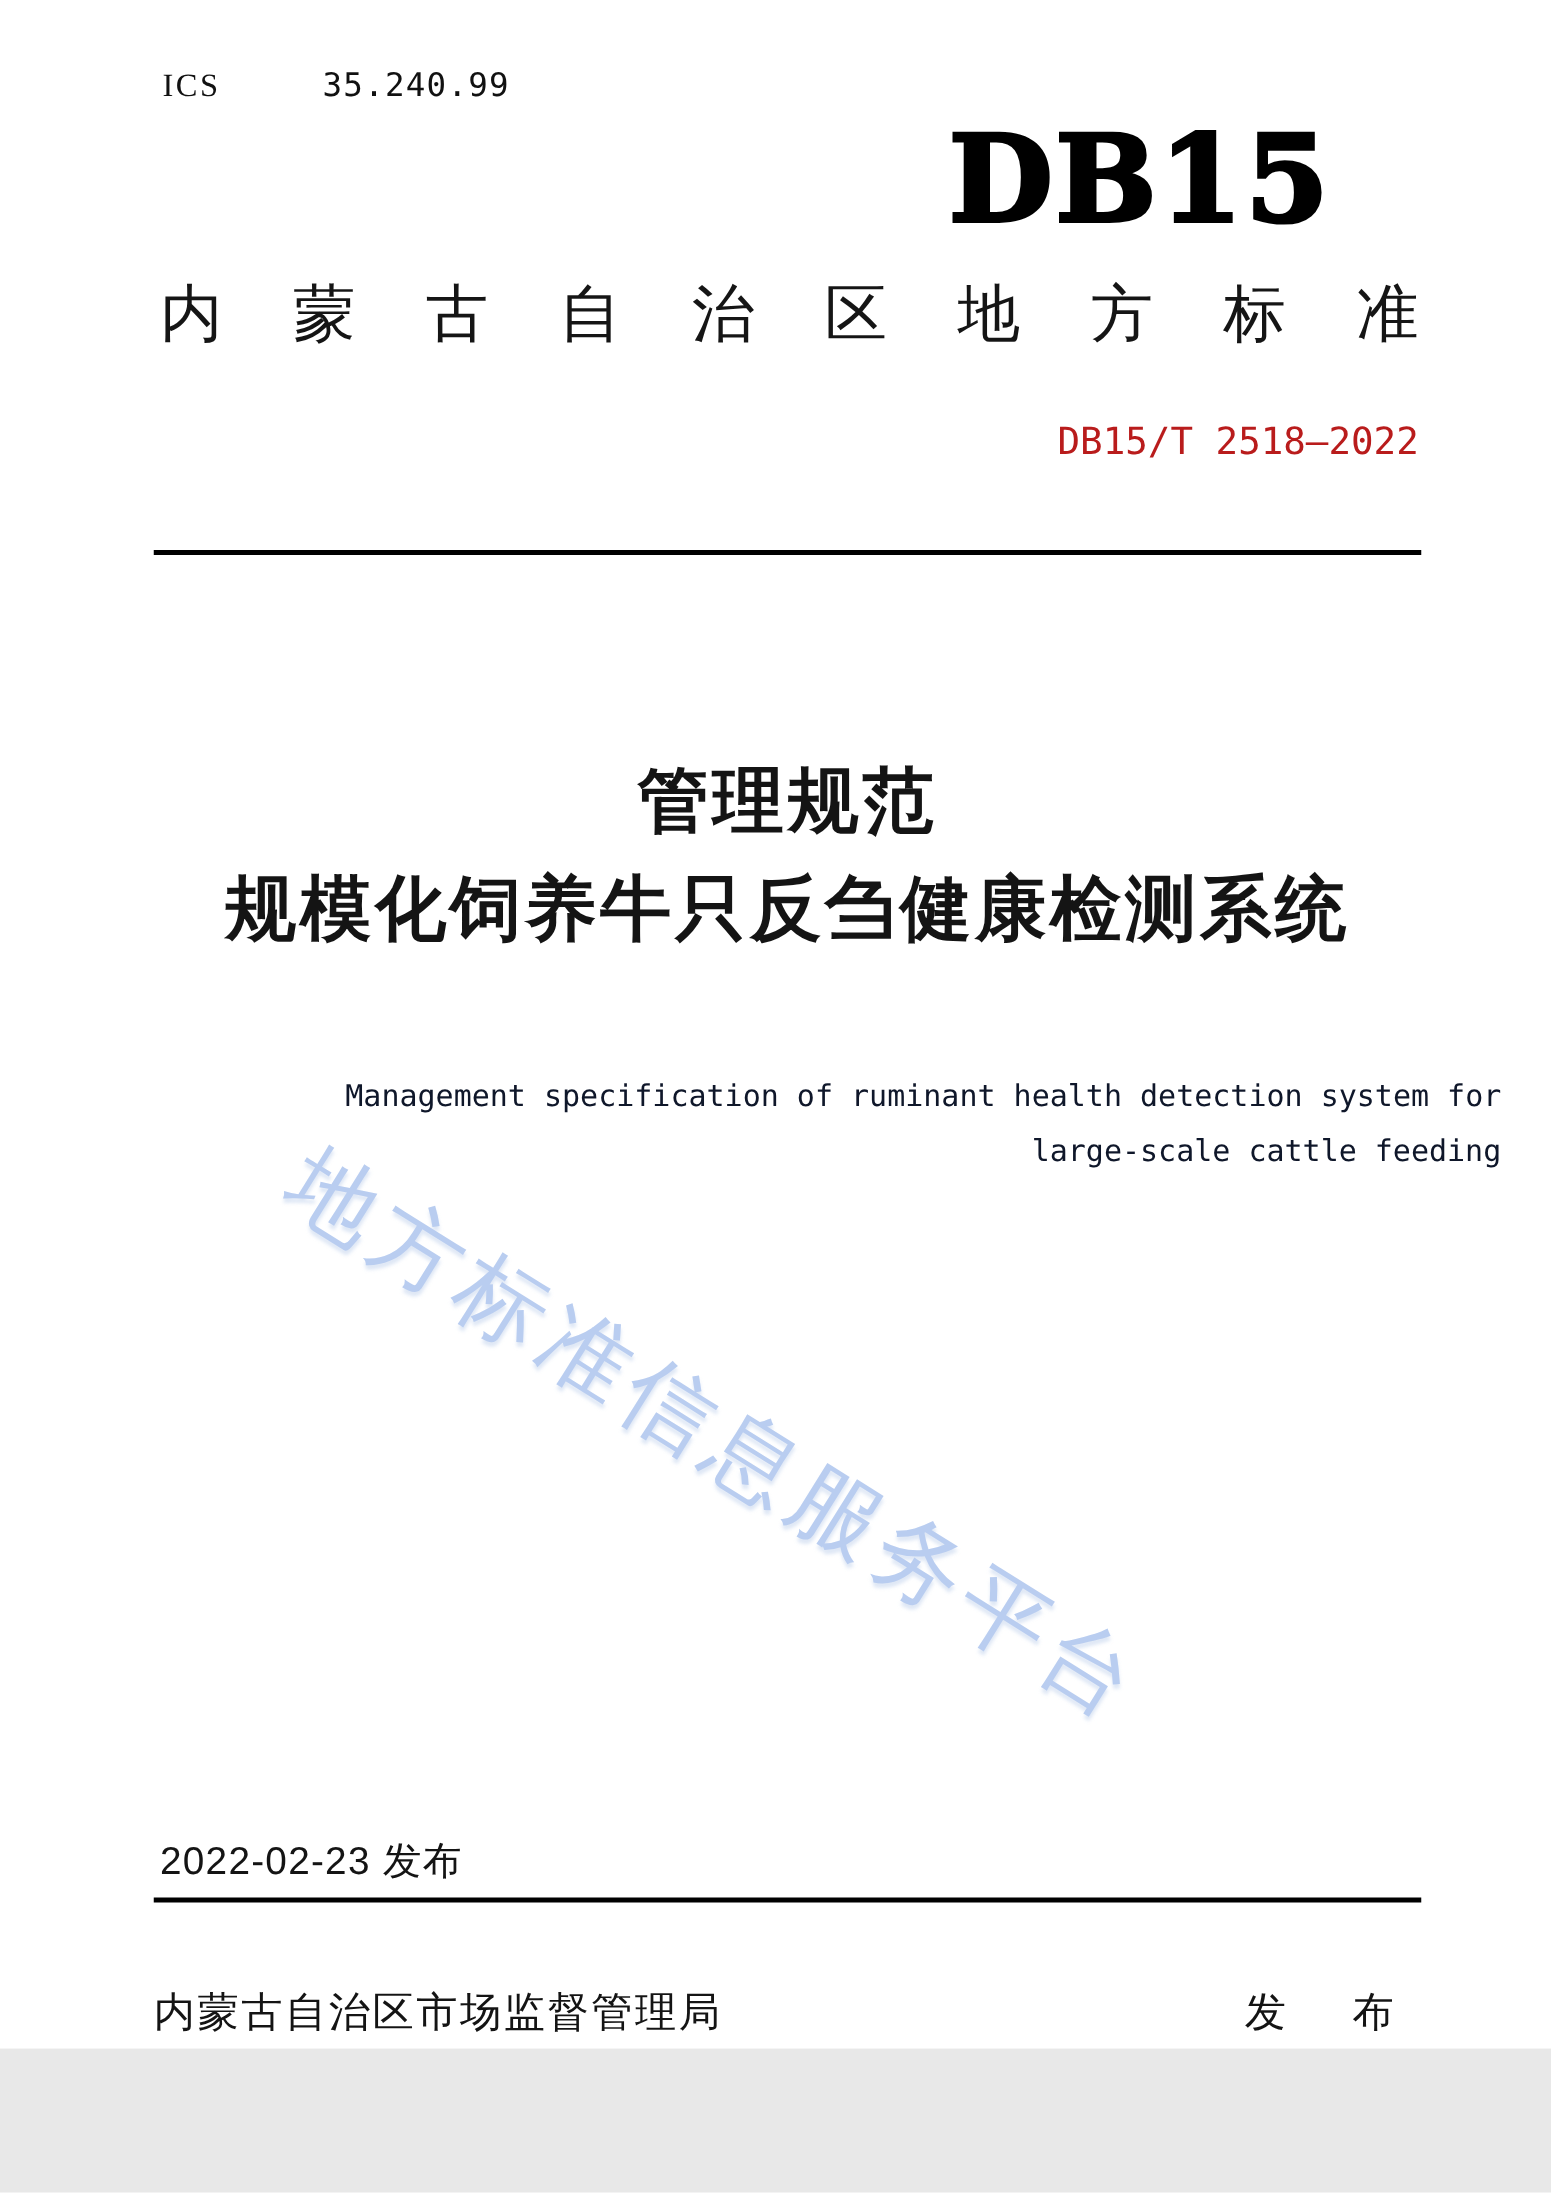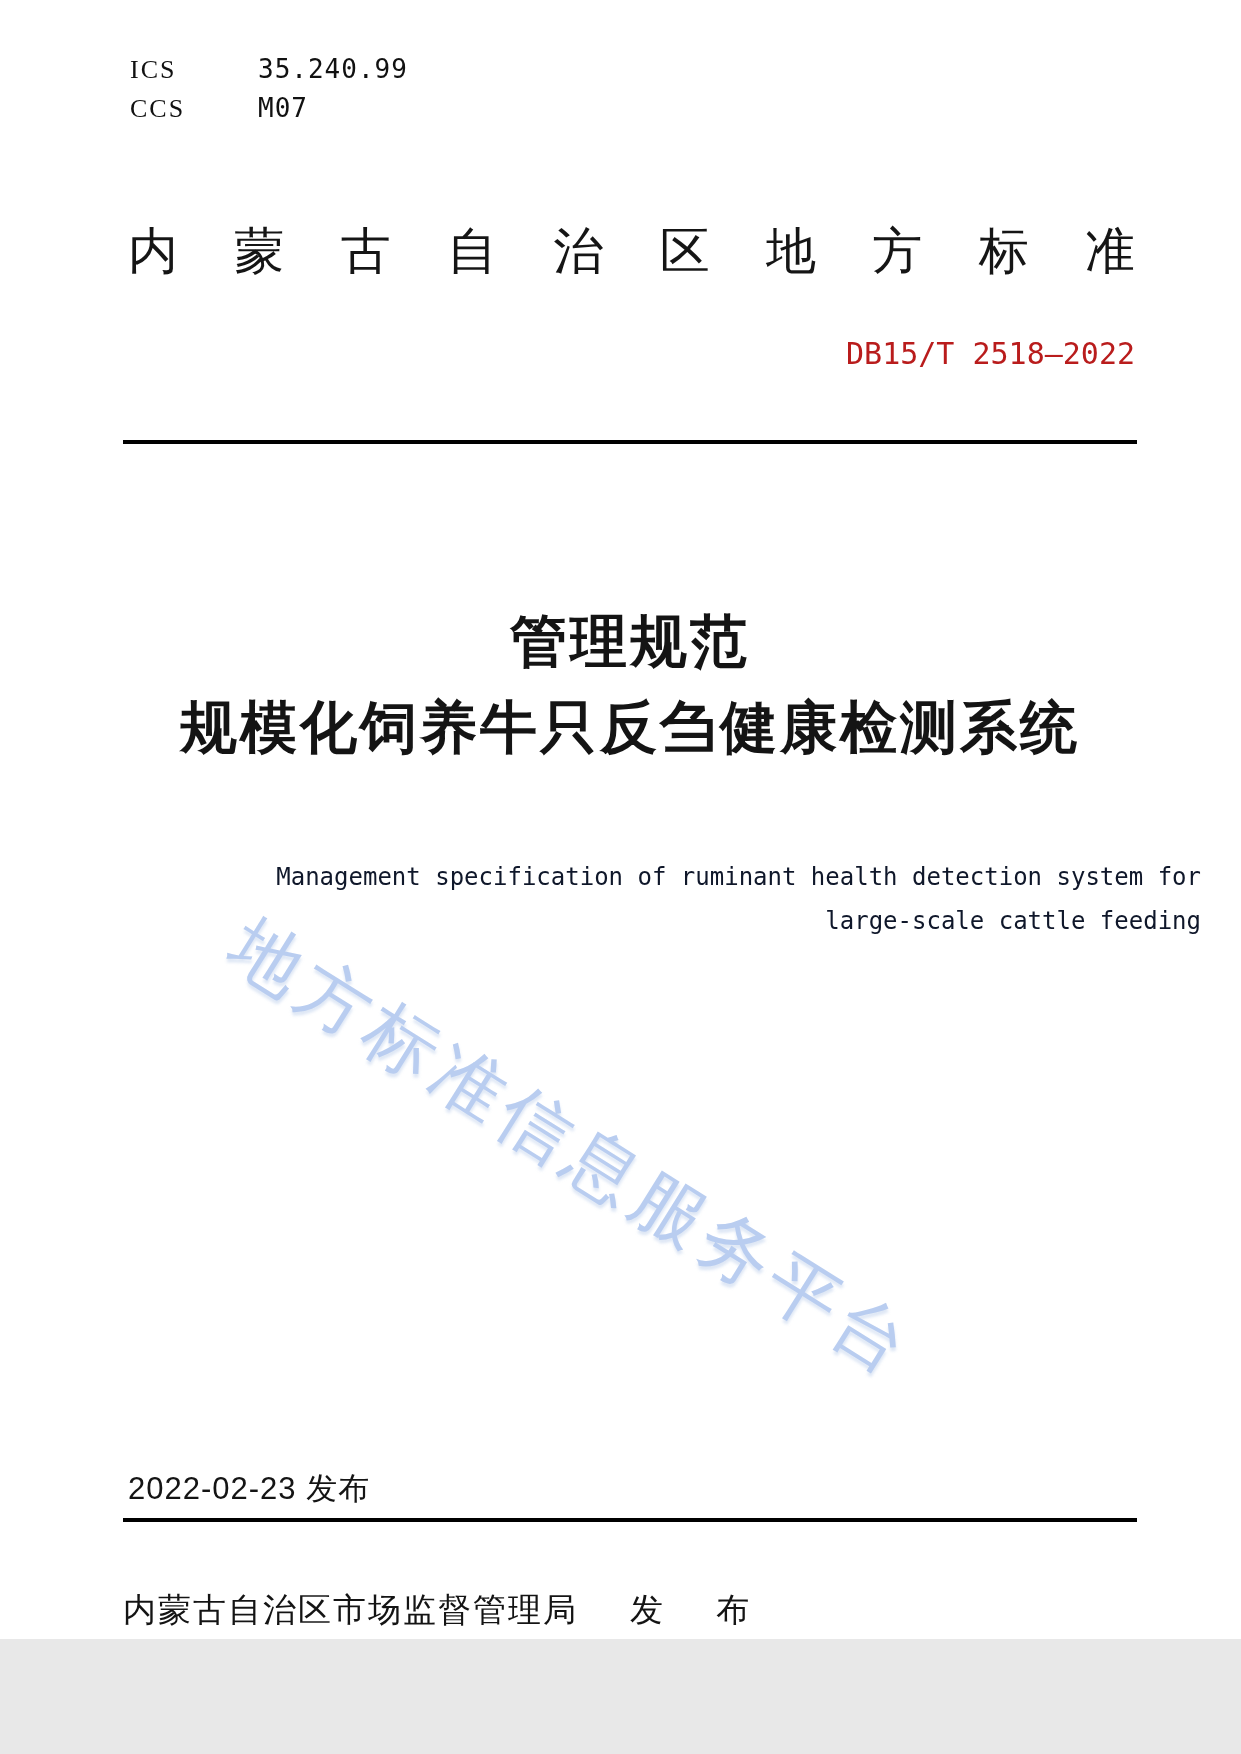--- a/index.html
+++ b/index.html
@@ -137,45 +137,42 @@
   }
   .dates-row .date { letter-spacing: 1px; }
 
   
   .publisher-row {
     position: absolute;
     left: 123px;
     right: 104px;
     top: 1588px;
     display: flex;
-    justify-content: flex-start;
+    justify-content: space-between;
     align-items: baseline;
-    gap: 52px;
+    gap: 72px;
     font-size: 33px;
     letter-spacing: 2px;
     color: #141414;
   }
   .publish-label { letter-spacing: 22px; }
 </style>
 </head>
 <body>
 
 <div class="page">
 
   <div class="codes">
     <div class="row">
       <span class="lbl">ICS</span>
       <span class="val">35.240.99</span>
     </div>
-    <div class="row">
-      <span class="lbl">CCS</span>
-      <span class="val">M07</span>
-    </div>
-  </div>
-
+  </div>
+
+  <div class="db-logo">DB15</div>
 
   <div class="standard-name">内蒙古自治区地方标准</div>
 
   <div class="standard-number">DB15/T 2518—2022</div>
 
   <div class="rule rule-top"></div>
 
   <div class="doc-title">
     <div>管理规范</div>
     <div>规模化饲养牛只反刍健康检测系统</div>

